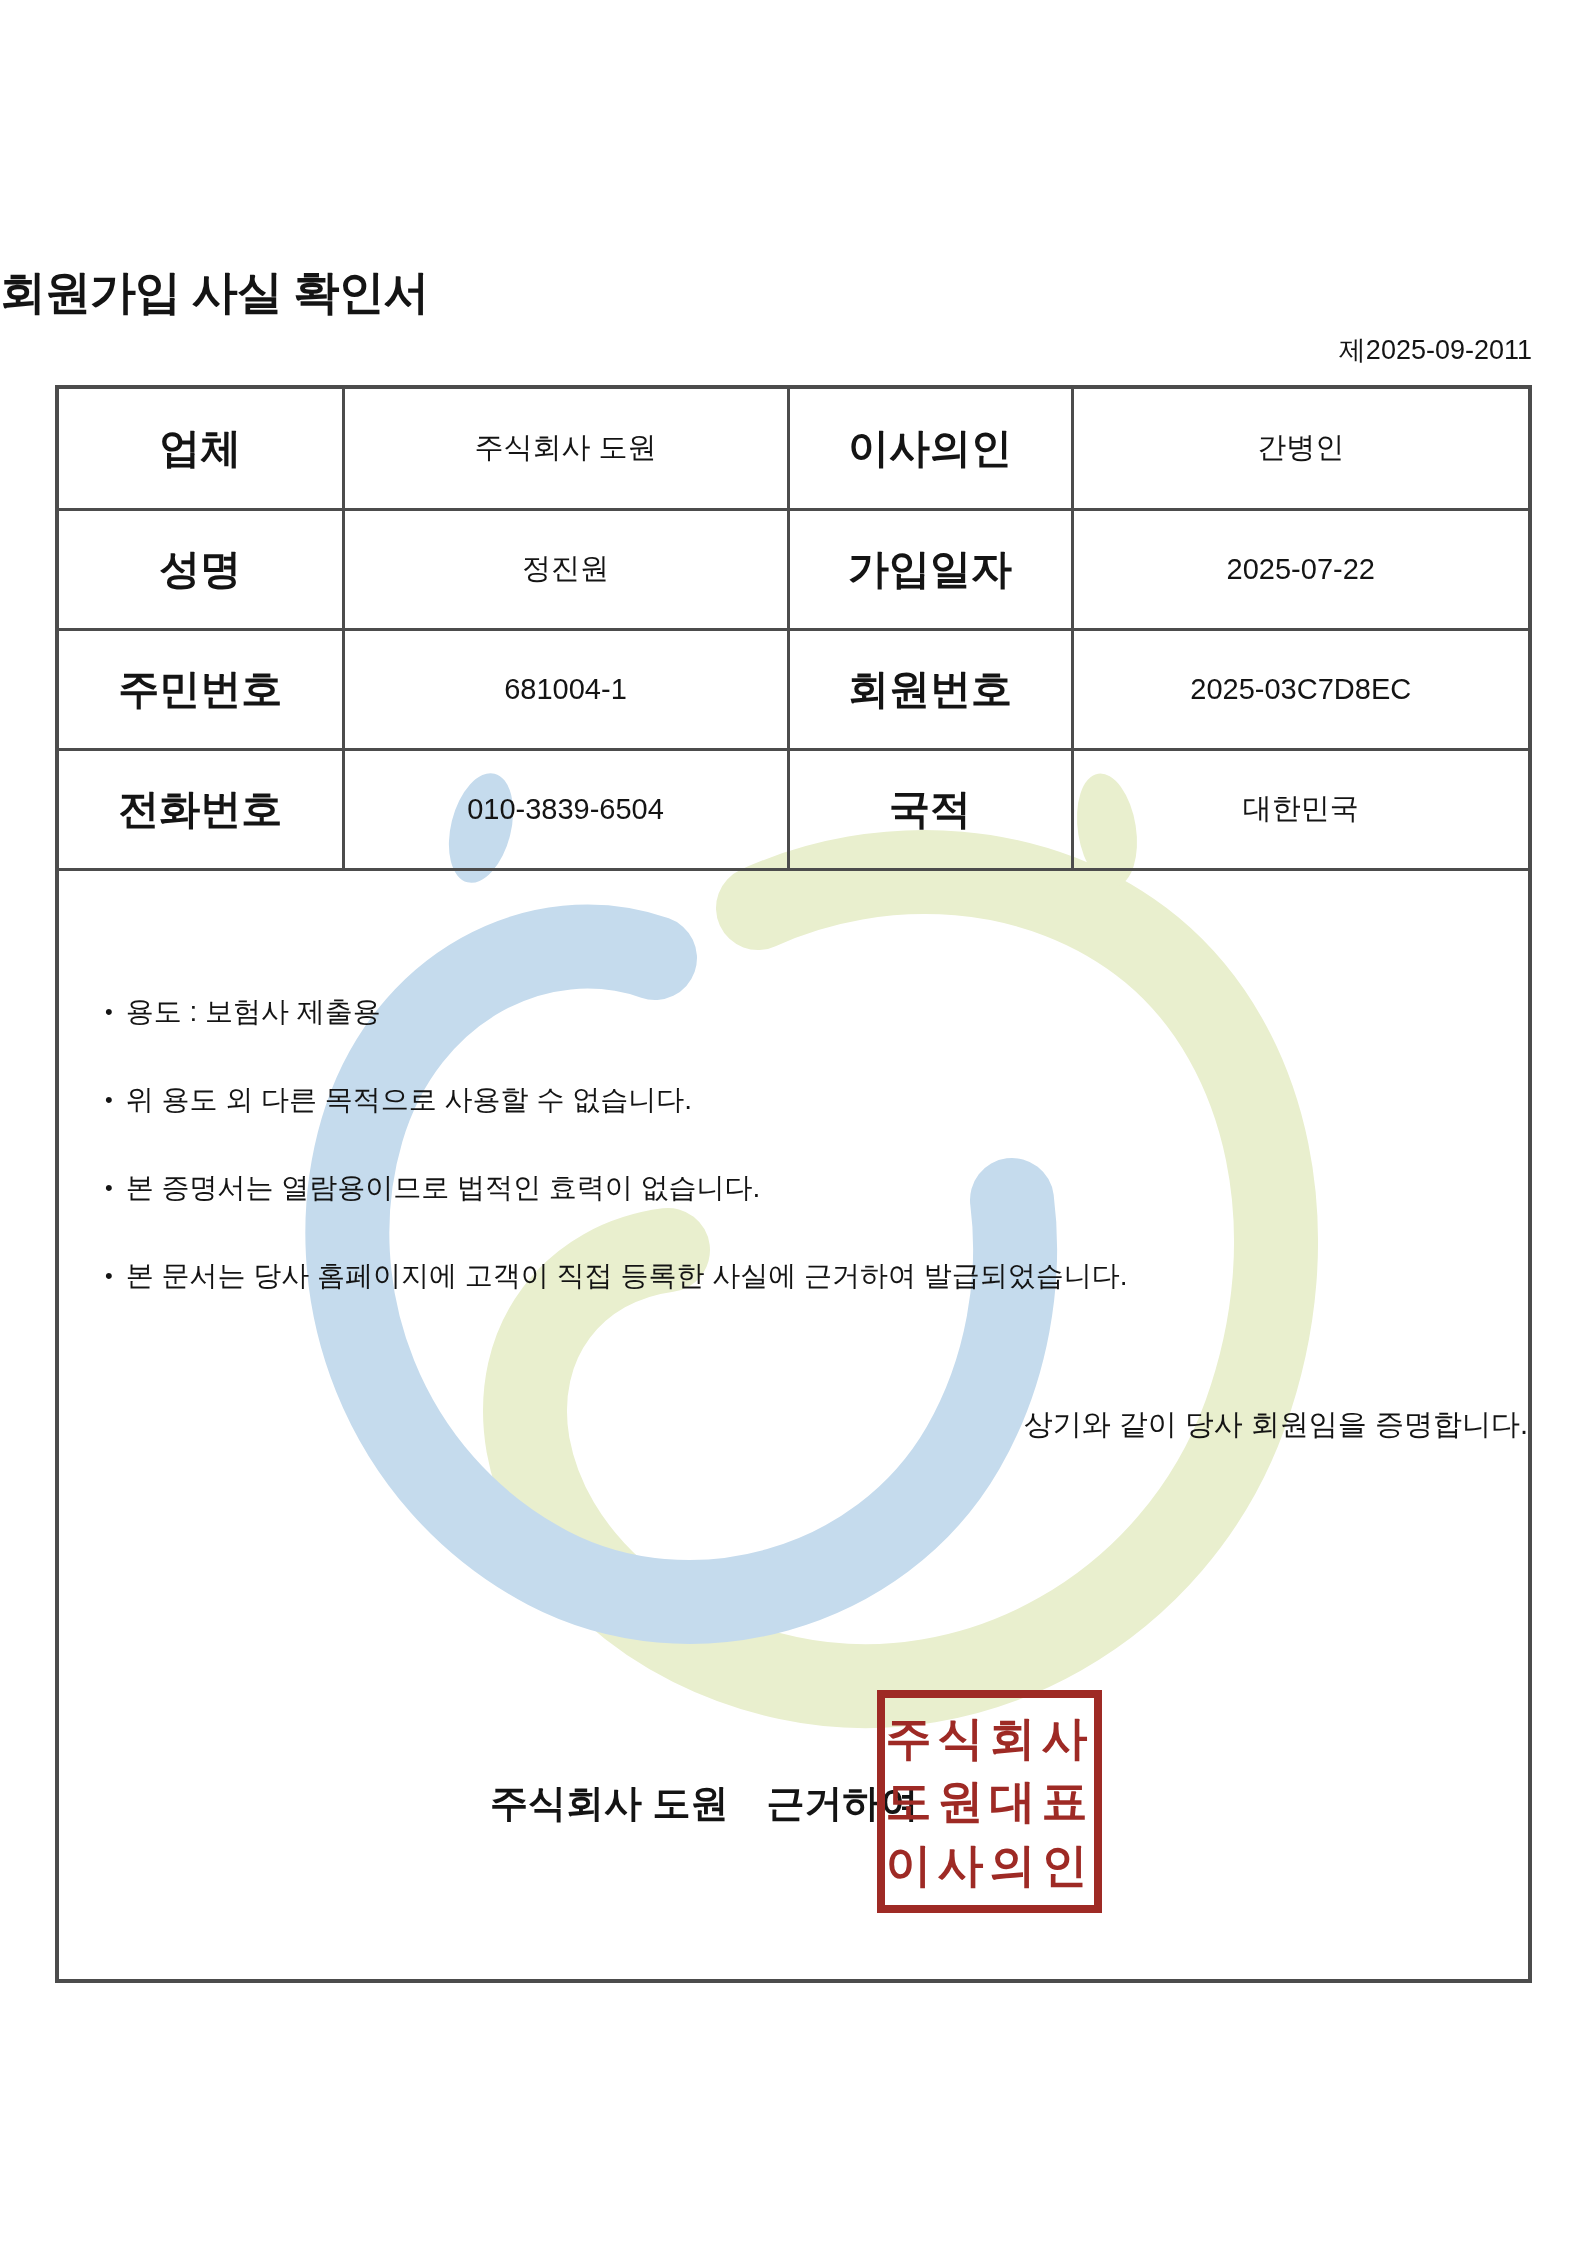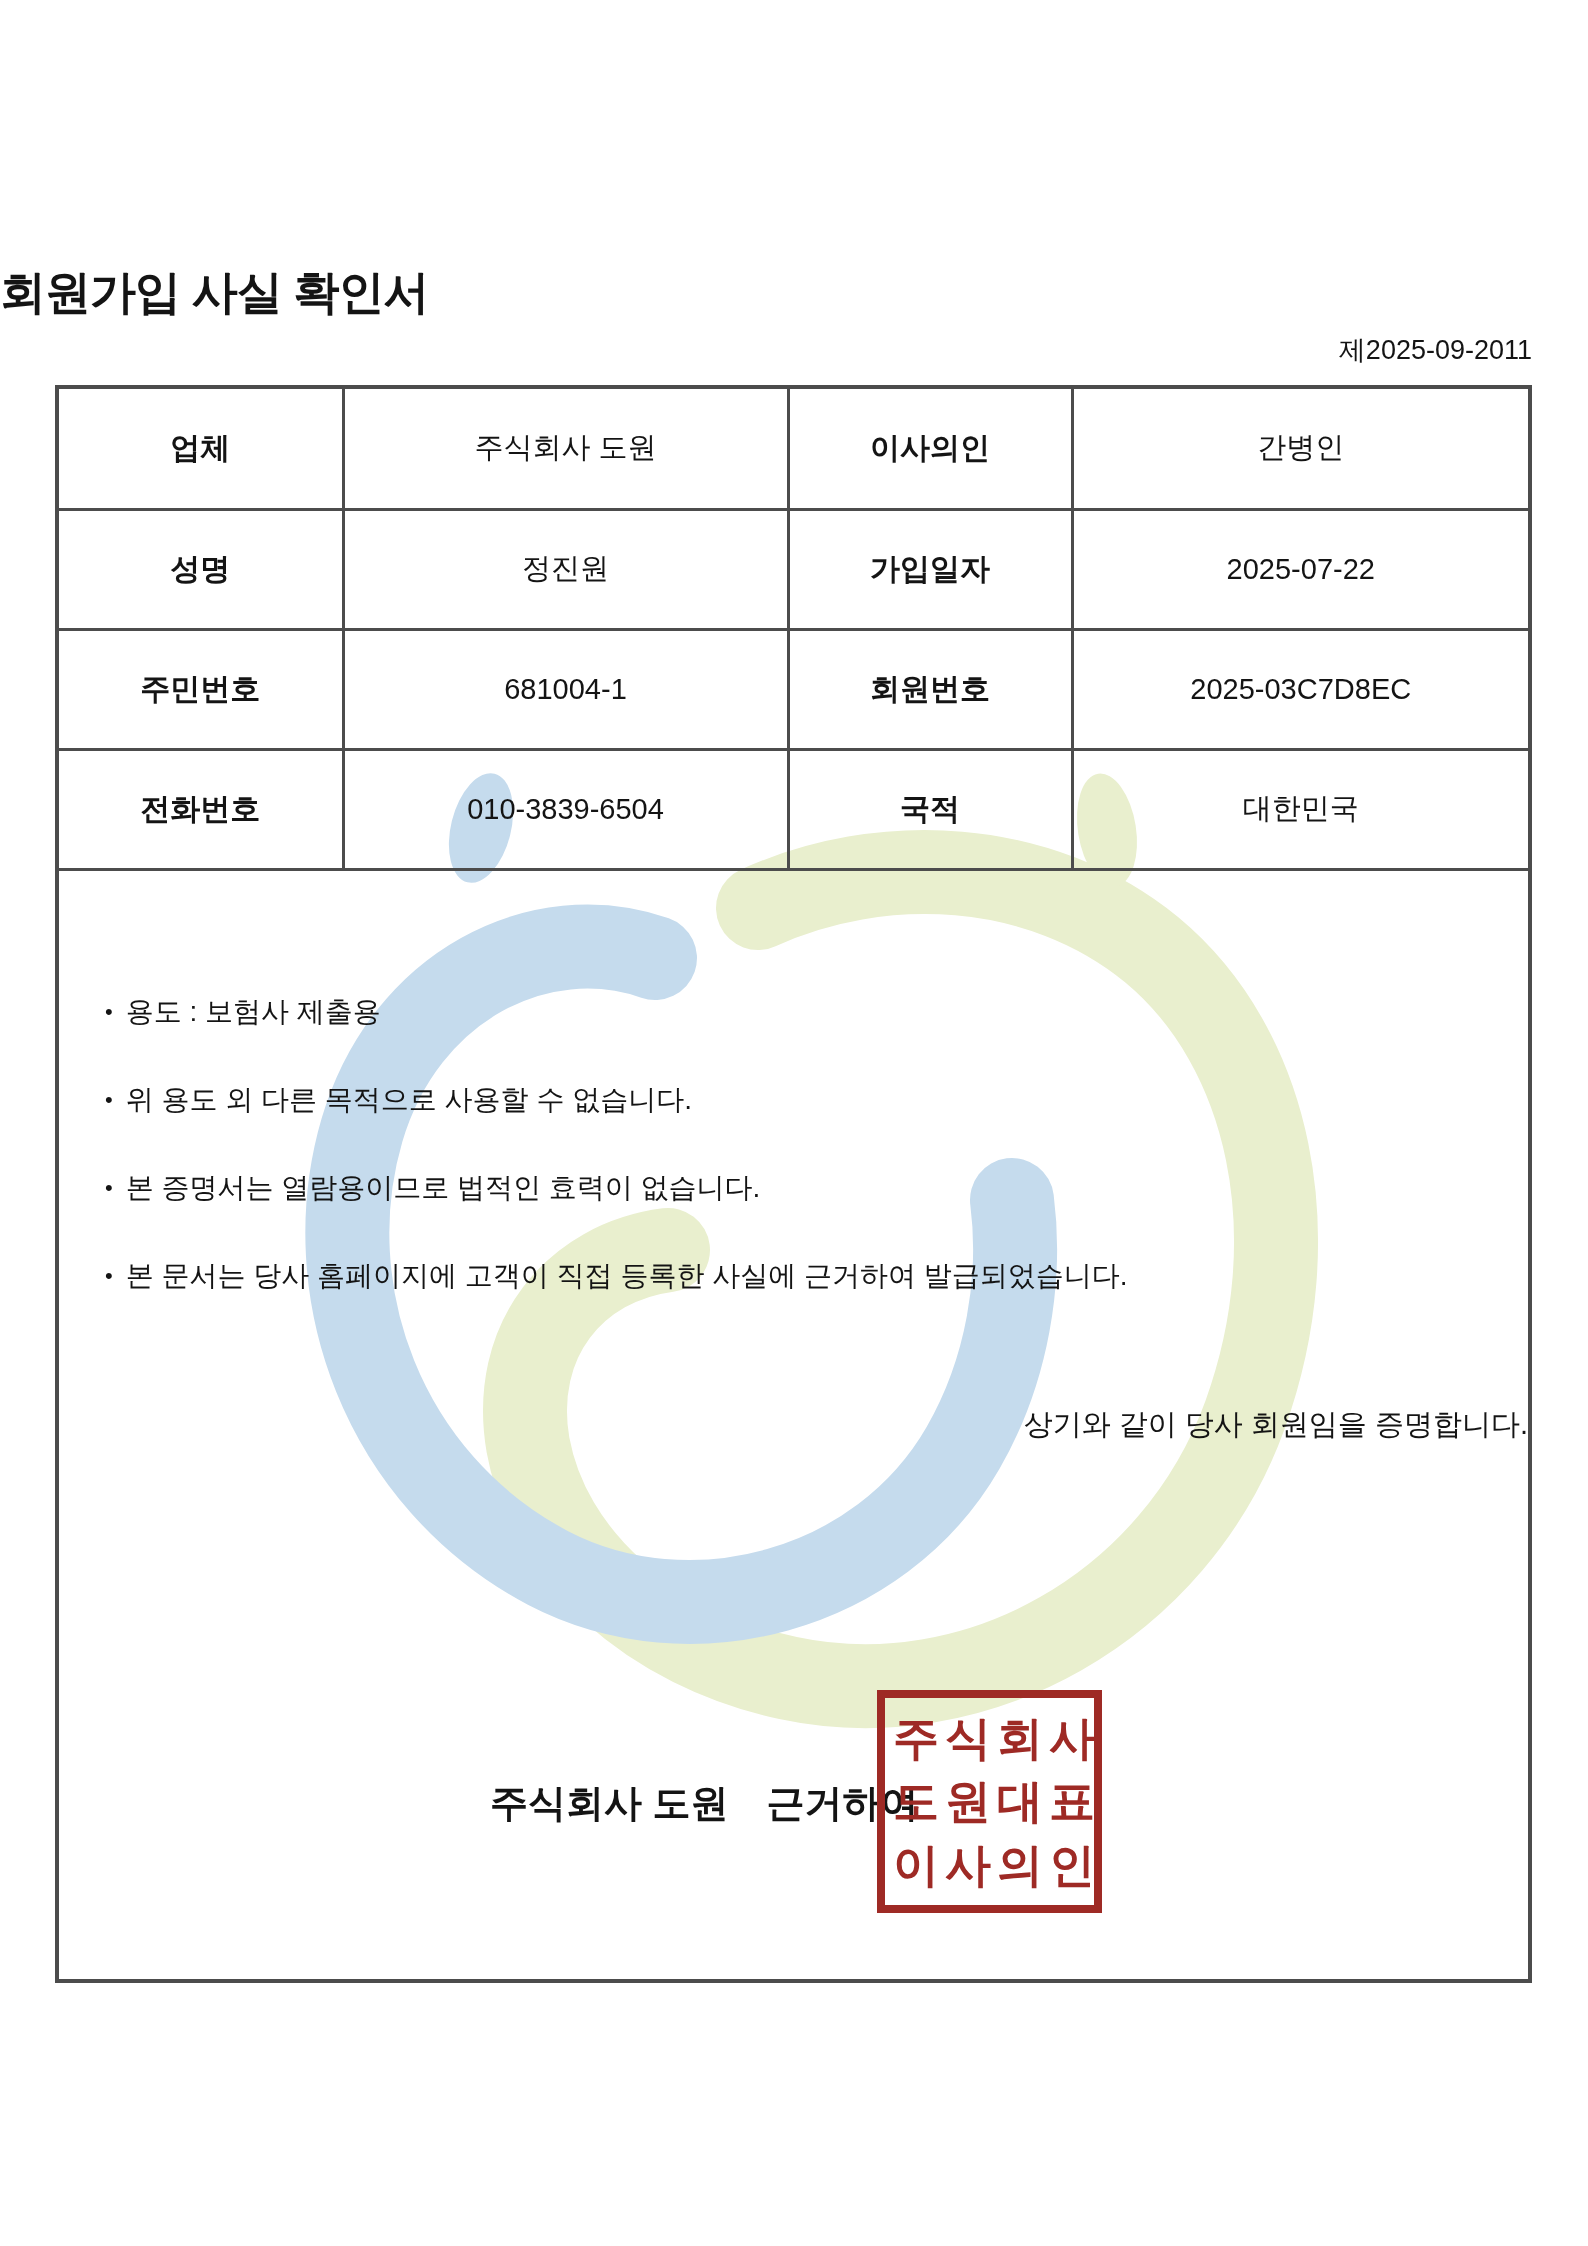--- a/index.html
+++ b/index.html
@@ -61,21 +61,21 @@
   .info-table td{
     height:120px;
     border-right:3px solid var(--border);
     border-bottom:3px solid var(--border);
     text-align:center;
     vertical-align:middle;
     background:transparent;
     overflow:hidden;
   }
   .info-table td:last-child{border-right:none;}
-  .info-table td.lbl{font-weight:bold;font-size:30px;}
+  .info-table td.lbl{font-weight:bold;font-size:41px;}
   .info-table td.val{font-size:29px;}
   .notes{
     position:absolute;
     left:46px;top:579px;
     right:30px;
   }
   .note{
     height:88px;
     display:flex;
     align-items:center;
@@ -114,21 +114,21 @@
     justify-content:space-around;
     padding:8px 0;
     background:rgba(255,255,255,0.0);
   }
   .seal-row{
     text-align:center;
     font-size:46px;
     font-weight:900;
     color:var(--seal);
     letter-spacing:6px;
-    padding-left:8px;
+    padding-left:0;
     line-height:1;
     white-space:nowrap;
   }
 </style>
 </head>
 <body>
 
 <div class="page">
 
   <svg class="watermark" viewBox="0 0 1588 2246" xmlns="http://www.w3.org/2000/svg" aria-hidden="true">

